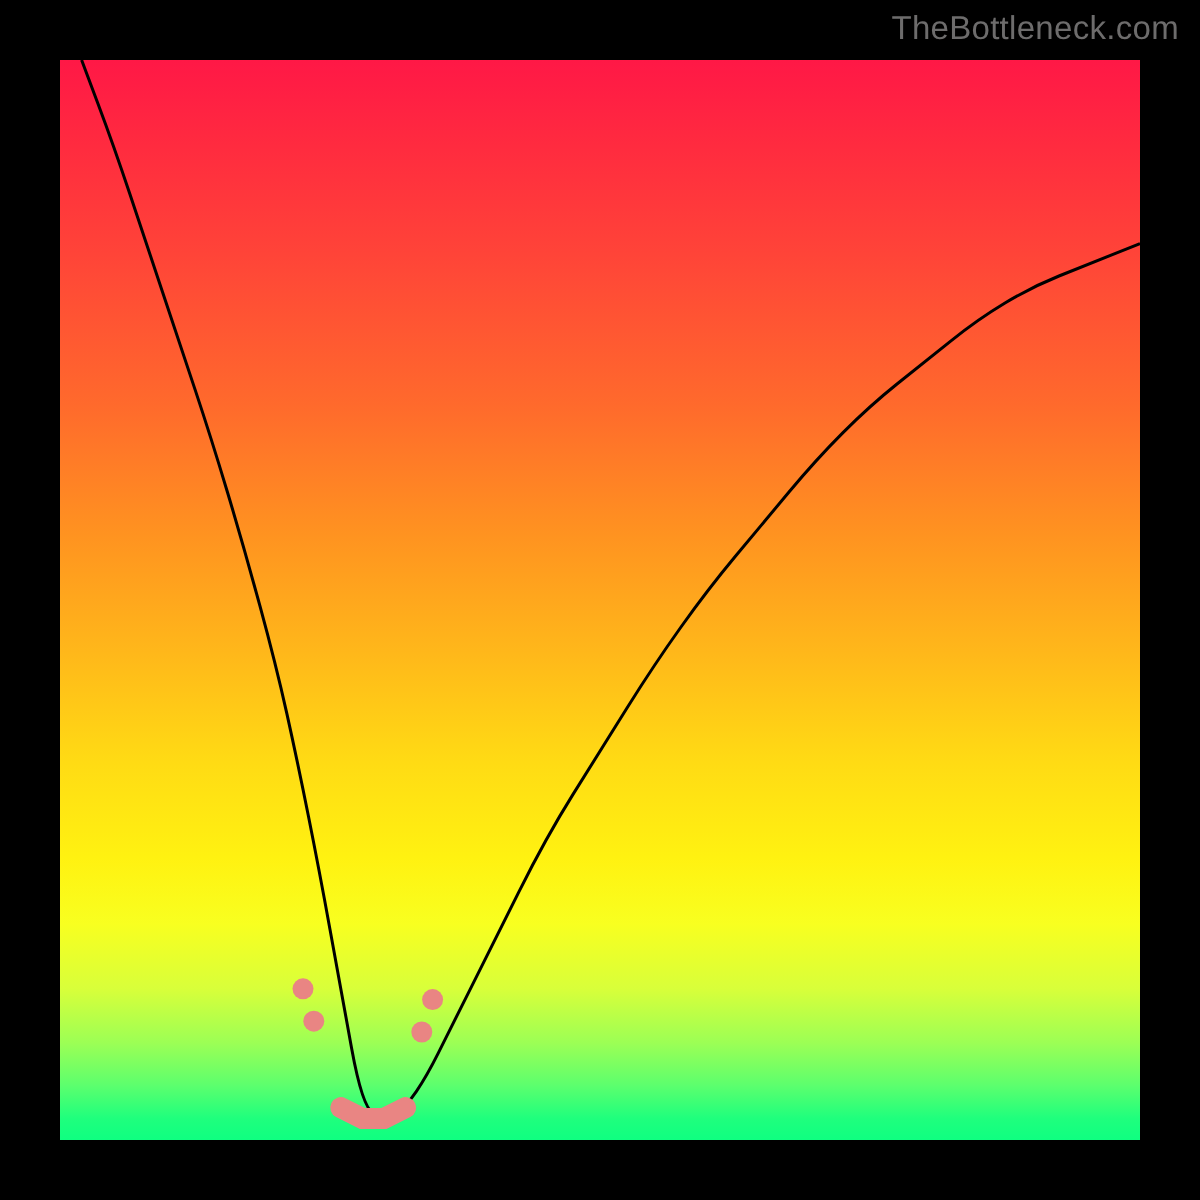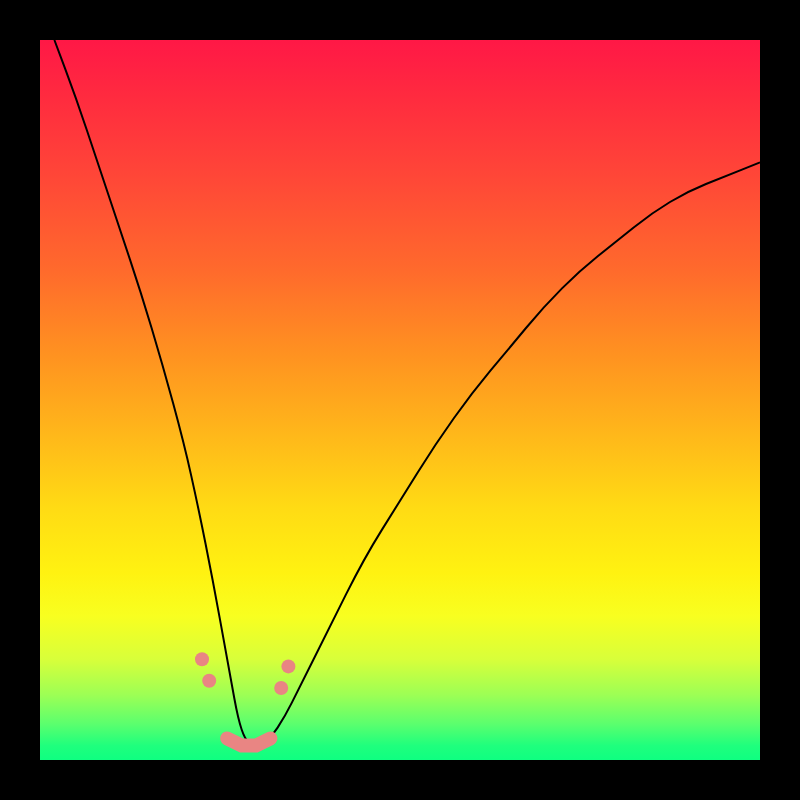--- a/index.html
+++ b/index.html
@@ -75,20 +75,21 @@
   }
   .marker-dot {
     fill: #e98583;
     stroke: none;
   }
 </style>
 </head>
 <body>
 
 <div class="frame">
+  <div class="watermark">TheBottleneck.com</div>
 
   <div class="plot-area">
     <svg class="curve" viewBox="0 0 720 720">
       <path id="main-curve-path" class="main-curve" d="M 14.4 0.0 Q 14.4 0.0 25.2 28.8 Q 36.0 57.6 46.8 90.0 Q 57.6 122.4 68.4 154.8 Q 79.2 187.2 90.0 219.6 Q 100.8 252.0 111.6 288.0 Q 122.4 324.0 133.2 363.6 Q 144.0 403.2 151.2 435.6 Q 158.4 468.0 165.6 504.0 Q 172.8 540.0 180.0 579.6 Q 187.2 619.2 194.4 658.8 Q 201.6 698.4 208.8 702.0 Q 216.0 705.6 223.2 702.0 Q 230.4 698.4 237.6 687.6 Q 244.8 676.8 252.0 662.4 Q 259.2 648.0 273.6 619.2 Q 288.0 590.4 306.0 554.4 Q 324.0 518.4 342.0 489.6 Q 360.0 460.8 378.0 432.0 Q 396.0 403.2 414.0 378.0 Q 432.0 352.8 450.0 331.2 Q 468.0 309.6 486.0 288.0 Q 504.0 266.4 522.0 248.4 Q 540.0 230.4 558.0 216.0 Q 576.0 201.6 594.0 187.2 Q 612.0 172.8 630.0 162.0 Q 648.0 151.2 666.0 144.0 Q 684.0 136.8 702.0 129.6 L 720.0 122.4"></path>
       <g id="marker-group">
           <path d="M 187.2 698.4 L 201.6 705.6 L 216.0 705.6 L 230.4 698.4" class="marker-thick"></path>
           <circle cx="162.0" cy="619.2" r="7" class="marker-dot"></circle>
           <circle cx="169.2" cy="640.8" r="7" class="marker-dot"></circle>
           <circle cx="241.2" cy="648.0" r="7" class="marker-dot"></circle>
           <circle cx="248.4" cy="626.4" r="7" class="marker-dot"></circle>

